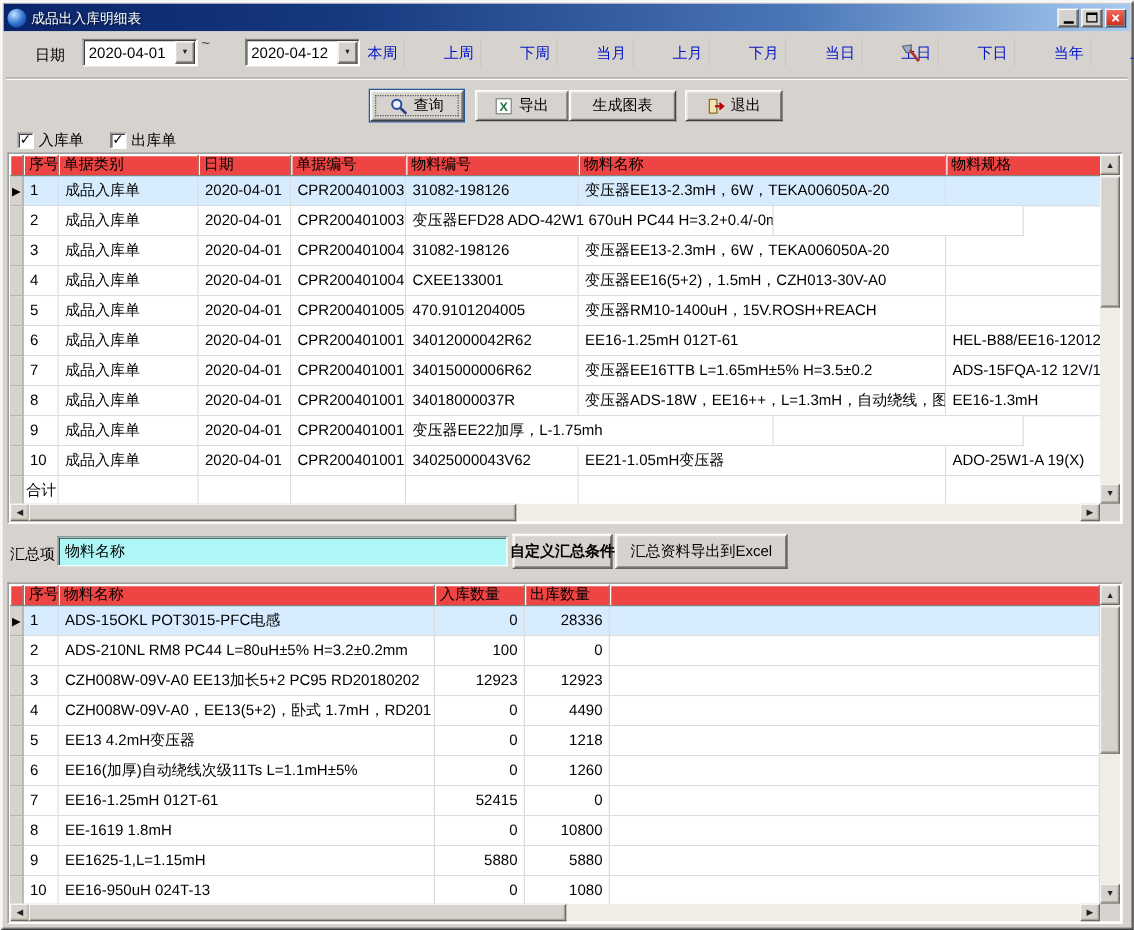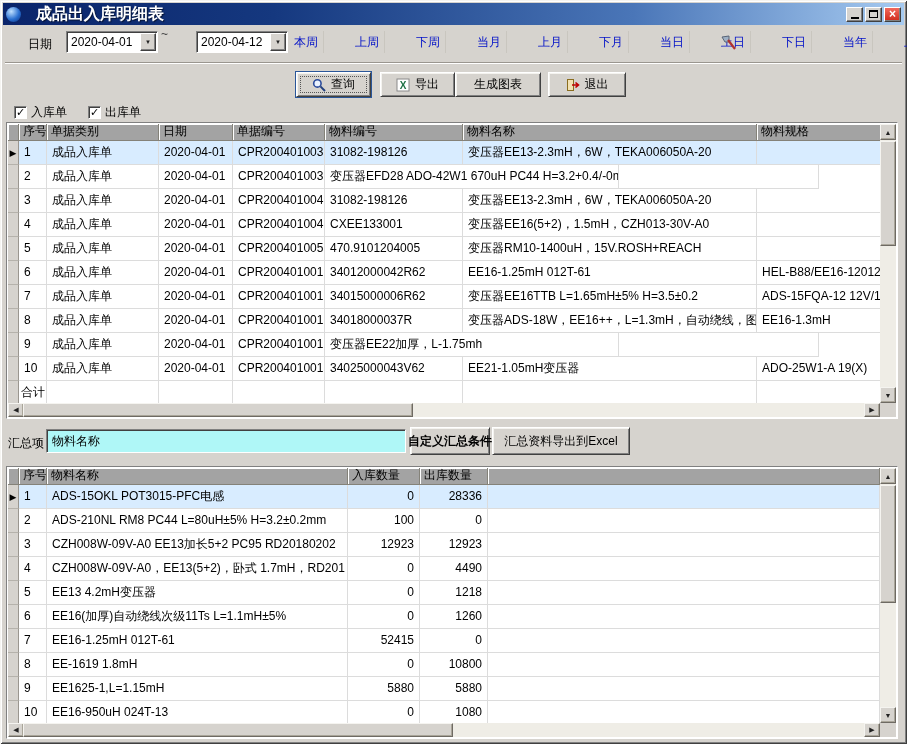--- a/index.html
+++ b/index.html
@@ -9,22 +9,22 @@
   .window { position:relative; width:907px; height:744px; background:#d6d3ce;
     box-shadow: inset 1px 1px 0 #f5f4f1, inset -1px -1px 0 #404040,
                 inset 2px 2px 0 #fff, inset -2px -2px 0 #808080; }
 
   
   .titlebar { position:absolute; left:3px; top:3px; width:901px; height:22px;
     background:linear-gradient(90deg,#0a246a 0%,#15387f 30%,#4a76b8 70%,#a6caf0 100%);
     display:flex; align-items:center; padding:0 3px; gap:4px; }
   .app-icon { width:15px; height:15px; border-radius:50%;
     background:radial-gradient(circle at 35% 30%, #bfe0ff, #2a6fd0 55%, #0a2f7a); flex:none; }
-  .title-text { color:#fff; font-weight:bold; font-size:16px; text-shadow:1px 1px 1px rgba(0,0,0,.55);
-    white-space:nowrap;margin-left:11px; }
+  .title-text { color:#fff; font-weight:normal; font-size:11px; text-shadow:1px 1px 1px rgba(0,0,0,.55);
+    white-space:nowrap; }
   .tb-btns { margin-left:auto; display:flex; gap:2px; }
   .tbb { width:17px; height:15px; background:#d6d3ce; border:1px solid;
     border-color:#fff #404040 #404040 #fff; box-shadow:inset -1px -1px 0 #808080;
     display:flex; align-items:center; justify-content:center; cursor:pointer; }
   .glyph-min { width:8px; height:2px; background:#000; margin-top:8px; }
   .glyph-max { width:9px; height:8px; border:1px solid #000; border-top:2px solid #000; }
   .tbb.close { background:linear-gradient(180deg,#f26a5d,#cf2a1b); color:#fff; font-weight:bold;
     font-size:12px; line-height:12px; }
 
   
@@ -60,21 +60,21 @@
 
   .chk { position:absolute; top:79px; display:flex; align-items:center; gap:4px; cursor:pointer; }
   .chk .box { width:13px; height:13px; background:#fff; border:1px solid;
     border-color:#808080 #fff #fff #808080; box-shadow:inset 1px 1px 0 #404040;
     display:flex; align-items:center; justify-content:center; font-size:11px; line-height:11px; }
 
   
   .grid { position:absolute; left:3px; width:892px; background:#fff; border:1px solid;
     border-color:#808080 #fff #fff #808080; }
   .ghead { position:absolute; left:1px; top:1px; right:17px; height:17px; display:flex; overflow:hidden; }
-  .hc { flex:none; height:17px; line-height:15px; padding:0 4px; background:#a3a3a3;
+  .hc { flex:none; height:17px; line-height:15px; padding:0 4px; background:#ef4444;
     border-right:1px solid #848279; border-bottom:1px solid #848279; box-shadow:inset 1px 1px 0 #fff;
     font-size:12px; white-space:nowrap; overflow:hidden; cursor:pointer; }
   .gbody { position:absolute; left:1px; top:18px; right:17px; bottom:15px; overflow:hidden; background:#fff; }
   .grow { display:flex; width:100%; height:24px; }
   .cell { flex:none; height:24px; line-height:23px; padding:0 5px; background:#fff;
     border-right:1px solid #dcdcdc; border-bottom:1px solid #dcdcdc;
     font-size:12px; white-space:nowrap; overflow:hidden; }
   .cell.ind { background:#d6d3ce; border-right:1px solid #9a968f; border-bottom:1px solid #b5b2ab;
     padding:0; text-align:center; font-size:9px; line-height:24px; color:#000; }
   .grow.sel { box-shadow:inset 0 0 0 1px #3f7cc4; }

